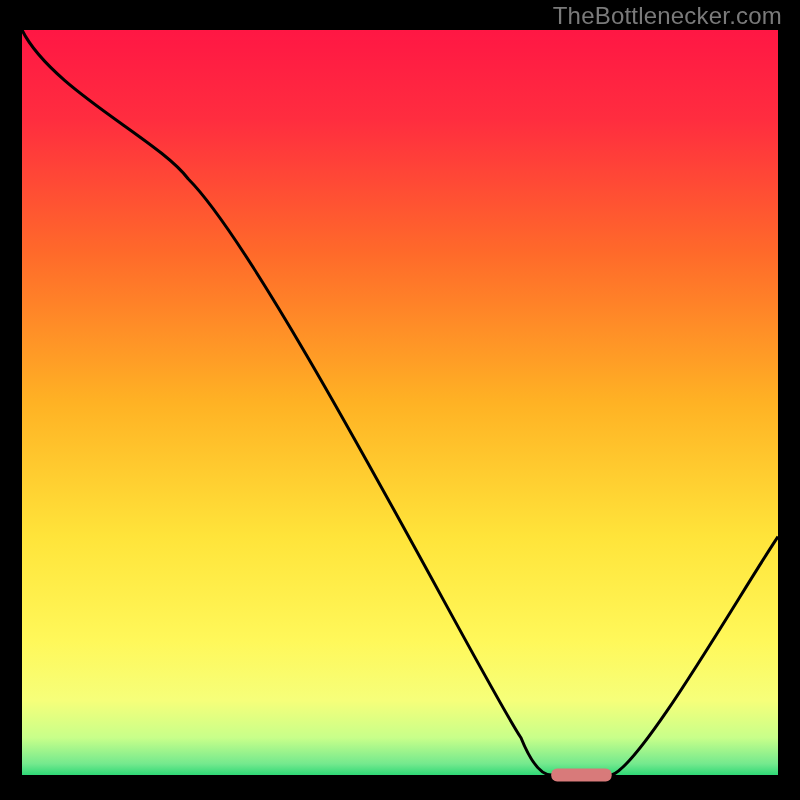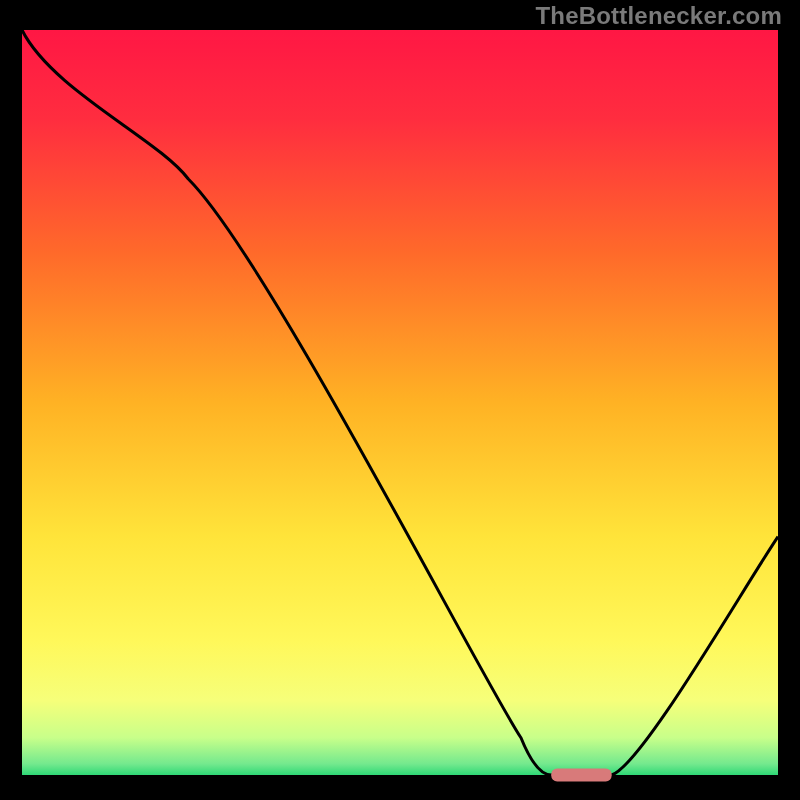--- a/index.html
+++ b/index.html
@@ -16,21 +16,21 @@
     left: 0; top: 0;
     width: 800px; height: 800px;
     background: #000;
   }
   .watermark {
     position: absolute;
     top: 2px;
     right: 18px;
     color: #7a7a7a;
     font-size: 24px;
-    font-weight: 700;
+    font-weight: 400;
     letter-spacing: 0.2px;
   }
   svg { display: block; }
 </style>
 </head>
 <body>
 
 <div class="frame">
   <div class="watermark">TheBottlenecker.com</div>
 

